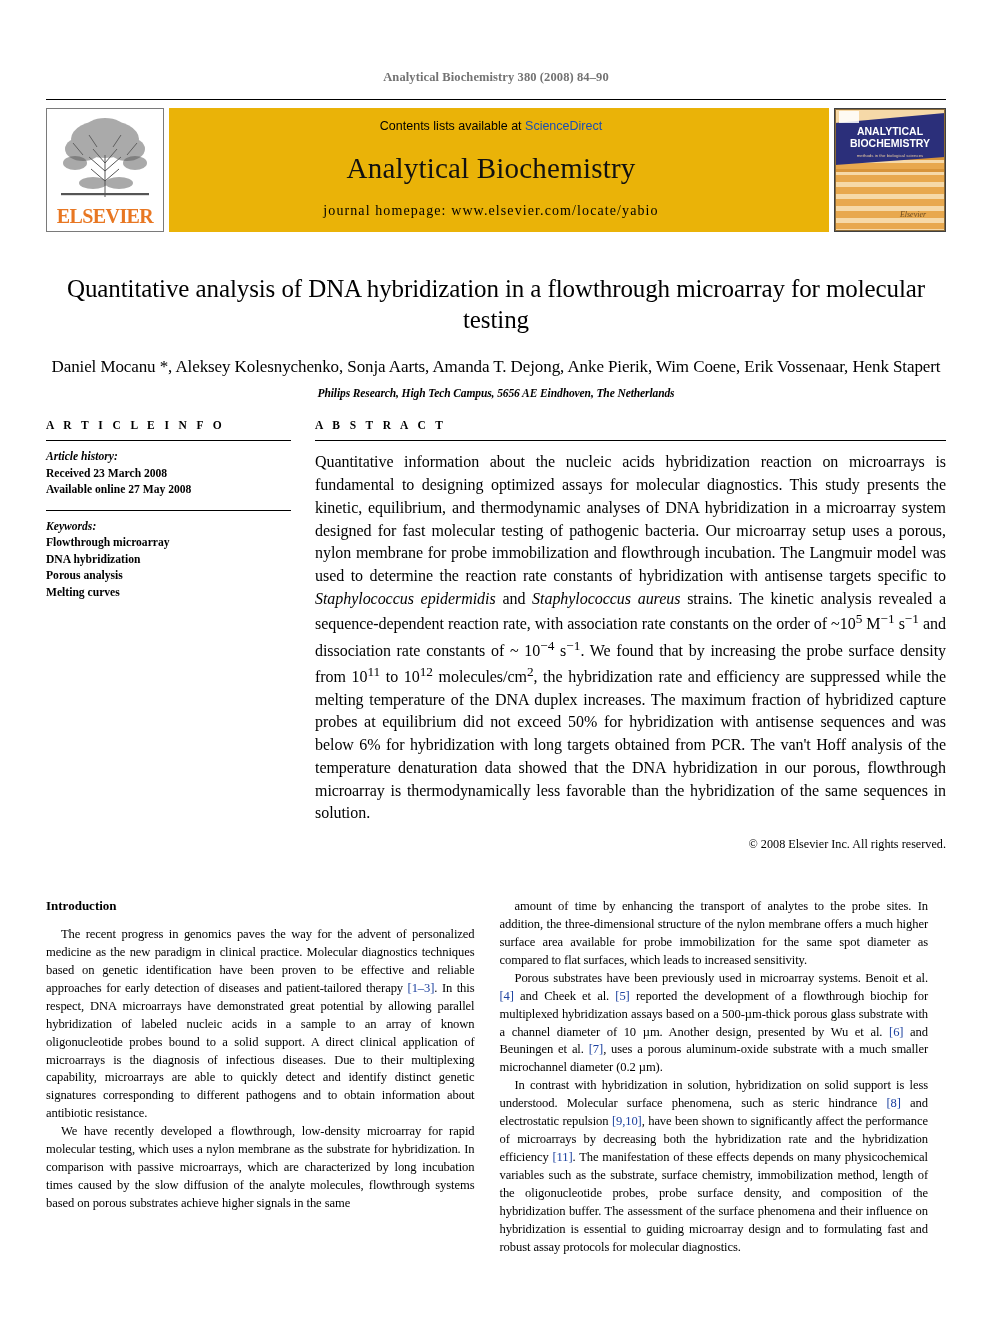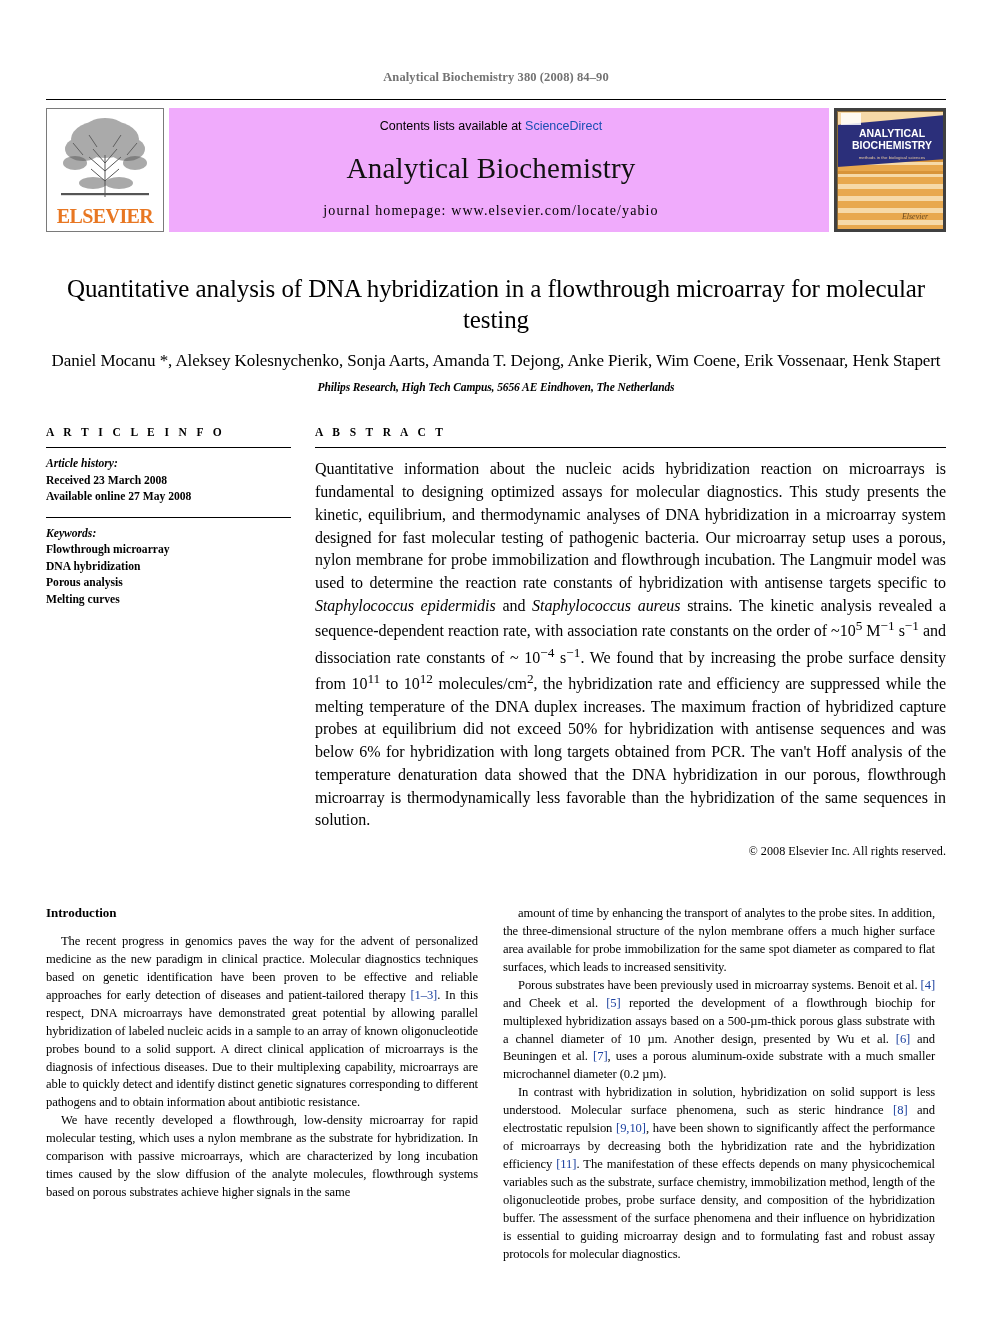--- a/index.html
+++ b/index.html
@@ -61,21 +61,21 @@
     font-size: 20px;
     font-weight: bold;
     color: #E87722;
     letter-spacing: -0.6px;
     z-index: 2;
     line-height: 1;
     padding-bottom: 3px;
   }
   .center-panel {
     flex: 1;
-    background: #f0abfc;
+    background: #eab308;
     margin-left: 5px;
     margin-right: 5px;
     display: flex;
     flex-direction: column;
     justify-content: space-between;
     align-items: center;
     padding: 11px 16px 13px 0;
     box-sizing: border-box;
   }
   .contents-line {
@@ -92,53 +92,53 @@
   }
   .homepage-line {
     font-family: Liberation Serif, serif;
     font-size: 14px;
     letter-spacing: 1.1px;
     color: #000;
   }
   .cover-thumb {
     width: 112px;
     min-width: 112px;
-    border: 3px solid #404040;
+    border: 1px solid #404040;
     box-sizing: border-box;
     position: relative;
     overflow: hidden;
     background: #0ea5e9;
   }
 
   
   .title-block { margin: 42px 46px 0 46px; text-align: center; }
   .paper-title {
     font-size: 25px;
     line-height: 1.22;
     font-weight: normal;
     margin: 0;
     letter-spacing: -0.1px;
   }
   .authors {
     font-size: 17px;
     line-height: 1.38;
-    margin-top: 14px;
+    margin-top: 20px;
     letter-spacing: -0.1px;
   }
   .affiliation {
     font-size: 11.5px;
     font-style: italic;
     font-weight: bold;
     margin-top: 9px;
     letter-spacing: -0.1px;
   }
 
   
   .info-abstract {
-    margin: 33px 46px 0 46px;
+    margin: 20px 46px 0 46px;
     display: flex;
     gap: 24px;
   }
   .col-info { width: 245px; min-width: 245px; }
   .col-abstract { flex: 1; }
   .sec-head {
     font-family: "Liberation Serif", serif;
     font-size: 11.5px;
     font-weight: bold;
     letter-spacing: 3.4px;
@@ -156,21 +156,21 @@
   }
   .abstract-body i { font-style: italic; }
   .copyright {
     text-align: right;
     font-size: 12.2px;
     margin-top: 12px;
   }
 
   
   .body-area {
-    margin: 46px 46px 0 46px;
+    margin: 46px 64px 0 46px;
     display: flex;
     gap: 25px;
     position: relative;
   }
   .bodycol { width: 432px; }
   .body-h2 {
     font-size: 13px;
     font-weight: bold;
     margin: 0 0 12px 0;
   }

